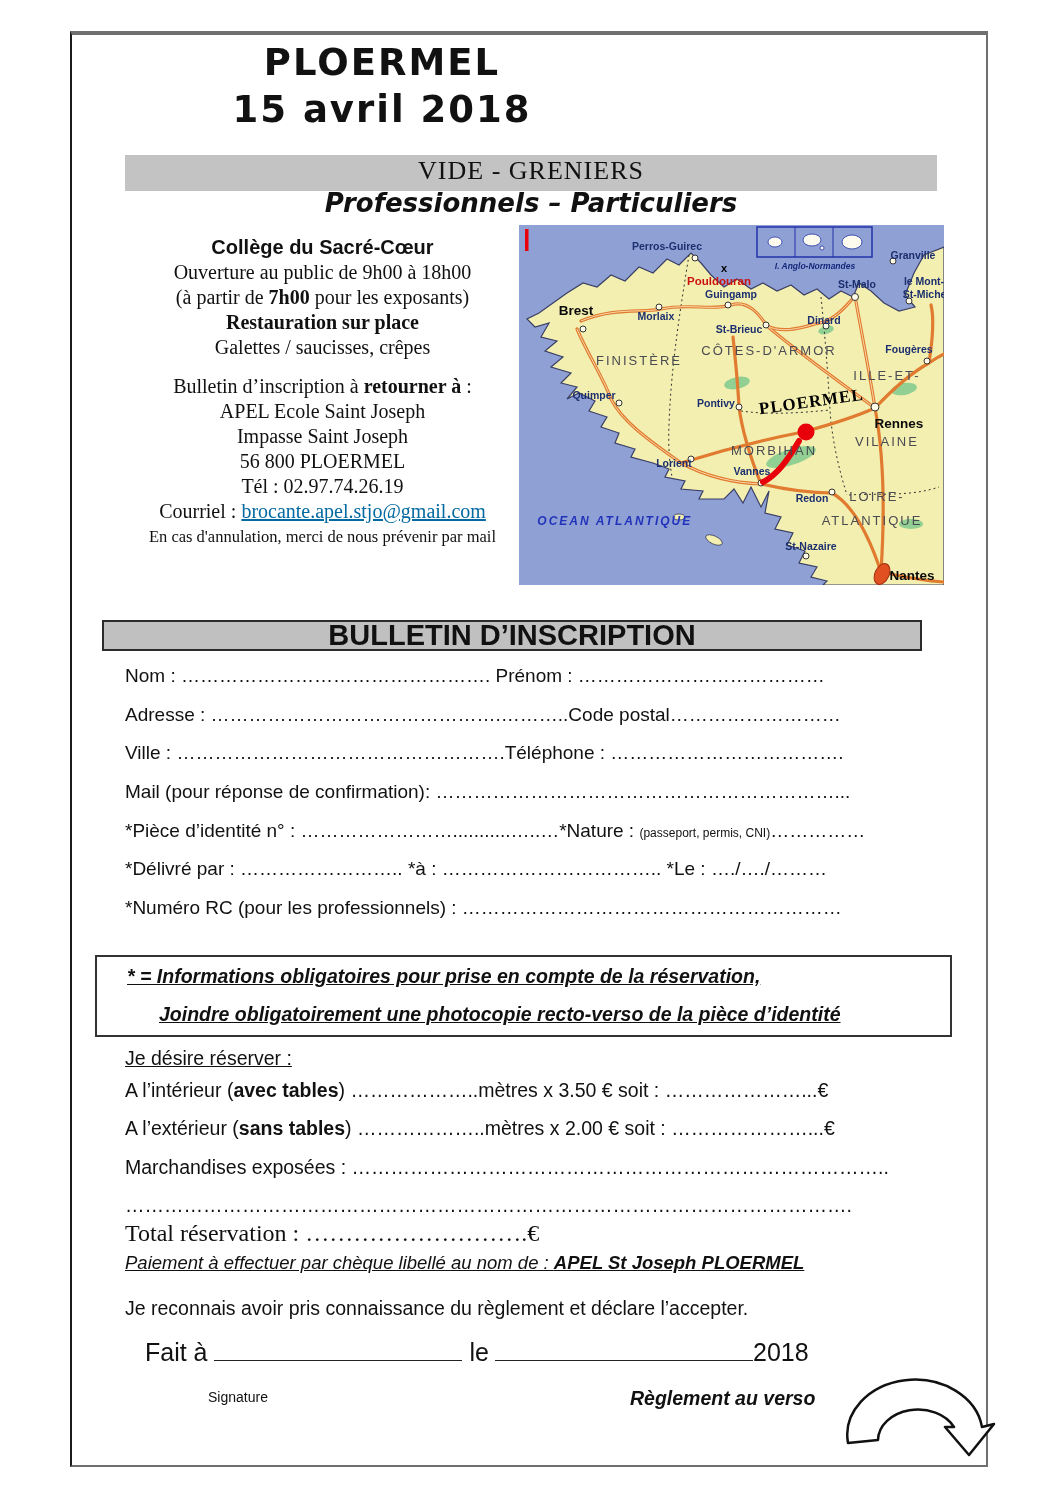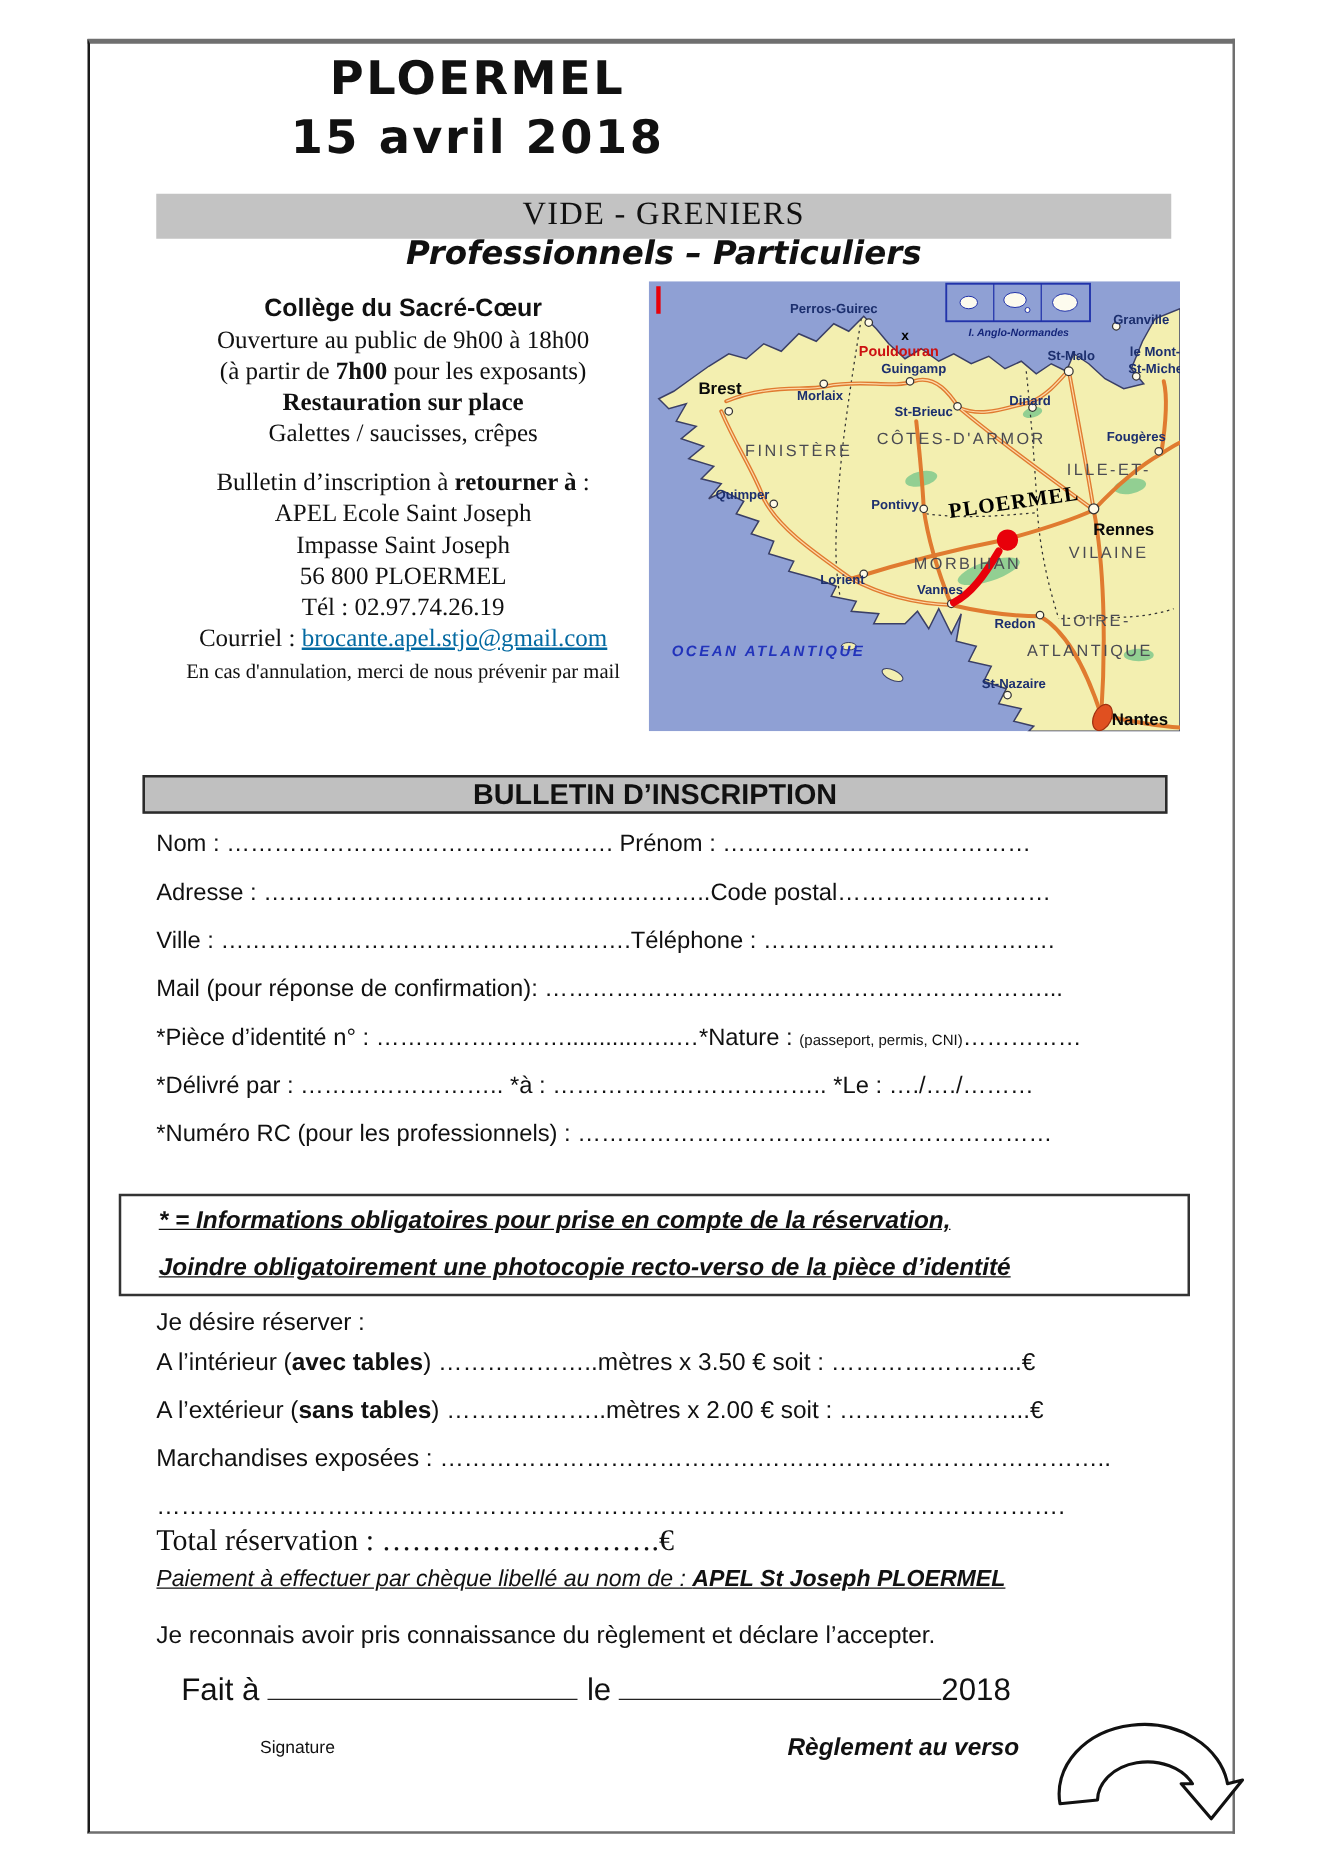--- a/index.html
+++ b/index.html
@@ -24,30 +24,30 @@
   .map{position:absolute;left:447px;top:190px;width:425px;height:360px;}
   .map text{text-anchor:middle;font-family:"Liberation Sans",sans-serif;}
   .map .ct{font-size:10.5px;fill:#1c2f6e;font-weight:bold;}
   .map .cb{font-size:13.5px;fill:#0a0a0a;font-weight:bold;}
   .map .rg{font-size:13px;fill:#4a4a52;letter-spacing:2px;}
   .map .oc{font-size:12px;fill:#2233bb;font-style:italic;font-weight:bold;letter-spacing:2px;}
   .map .rd{font-size:11.5px;fill:#cc1111;font-weight:bold;}
   .map .px{font-size:17px;fill:#000;font-weight:bold;font-family:"Liberation Serif",serif;letter-spacing:1px;}
   .map .xm{font-size:11px;fill:#000;font-weight:bold;}
   .map .il{font-size:8.5px;fill:#15267a;font-style:italic;font-weight:bold;}
-  .banner-bi{position:absolute;left:42px;top:585px;width:820px;height:31px;background:#c0c0c0;
+  .banner-bi{position:absolute;left:30px;top:585px;width:820px;height:31px;background:#c0c0c0;
              border:2px solid #2b2b2b;box-sizing:border-box;text-align:center;font-weight:bold;
-             font-size:23px;line-height:26px;}
+             font-size:29px;line-height:26px;}
   .form{position:absolute;left:53px;top:622px;width:815px;}
   .form .row{font-size:19px;height:38.7px;line-height:38.7px;white-space:nowrap;overflow:hidden;}
   .bigbox{position:absolute;left:23px;top:920px;width:857px;height:82px;border:2px solid #333;box-sizing:border-box;}
   .bigbox .bl{position:absolute;left:30px;font-weight:bold;font-style:italic;text-decoration:underline;
               font-size:19.5px;white-space:nowrap;}
-  .bigbox .bl1{top:8px;} .bigbox .bl2{top:46px;}
-  .reserve-intro{position:absolute;left:53px;top:1012px;font-size:19.5px;}
+  .bigbox .bl1{top:8px;} .bigbox .bl2{top:46px;margin-left:32px;}
+  .reserve-intro{position:absolute;left:53px;top:1012px;font-size:19.5px;text-decoration:underline;}
   .reserve{position:absolute;left:53px;top:1036px;width:815px;}
   .reserve .row{font-size:19.5px;height:38.3px;line-height:38.3px;white-space:nowrap;overflow:hidden;}
   .totals{position:absolute;left:53px;top:1183px;width:815px;}
   .totals .row{white-space:nowrap;overflow:hidden;}
   .totals .row.total{font-family:"Liberation Serif",serif;font-size:24px;line-height:31px;}
   .totals .row.pay{font-size:18.5px;line-height:27px;margin-bottom:21px;}
   .totals .row.ack{font-size:19.5px;}
   .fait{position:absolute;left:53px;top:1303px;font-size:25px;width:810px;white-space:nowrap;margin-left:20px;}
   .ul{display:inline-block;border-bottom:1.6px solid #222;height:19px;vertical-align:baseline;}
   .ul1{width:248px;margin-left:6px;margin-right:8px;}

